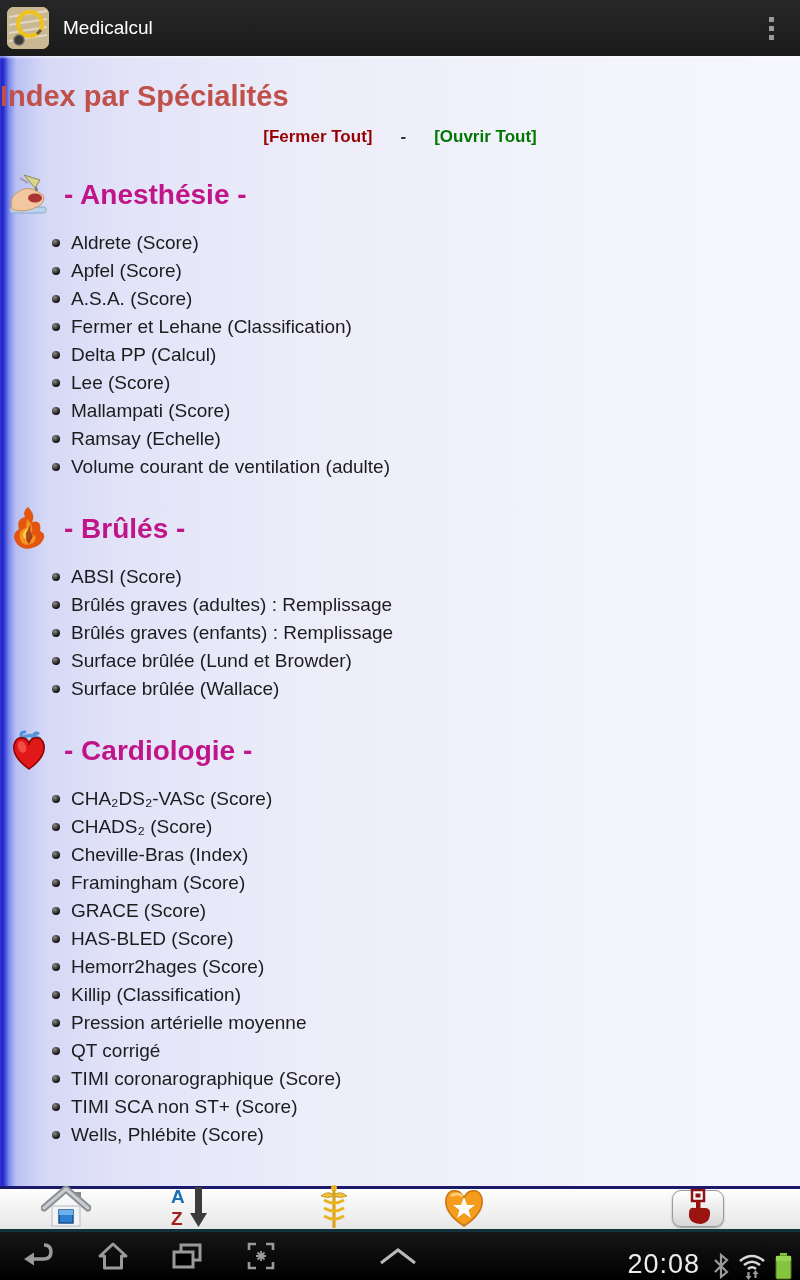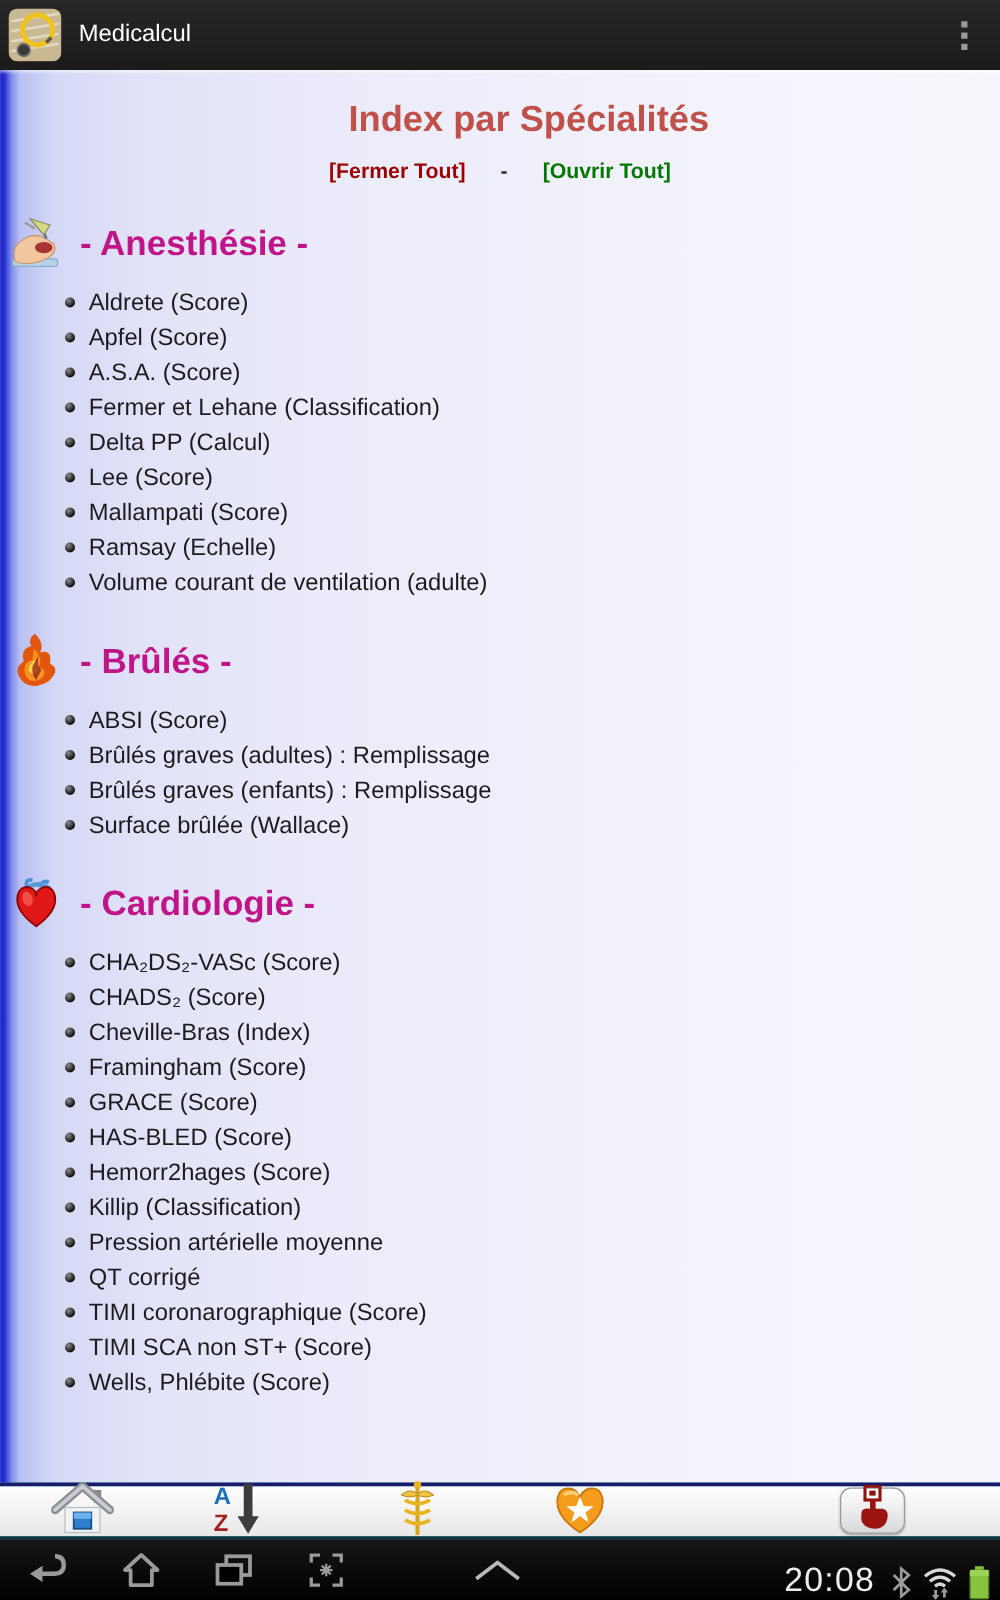--- a/index.html
+++ b/index.html
@@ -1,35 +1,35 @@
 <!DOCTYPE html>
 <html><head>
 <meta charset="utf-8">
 <style>
   * { margin:0; padding:0; box-sizing:border-box; }
   html,body { background:#000; }
   body { font-family:"Liberation Sans","DejaVu Sans",sans-serif; }
-  .screen { position:relative; width:800px; height:1280px; overflow:hidden; background:#5eead4; margin:0 auto; }
+  .screen { position:relative; width:800px; height:1280px; overflow:hidden; background:#3b82f6; margin:0 auto; }
 
   
   .topbar { position:absolute; top:0; left:0; width:800px; height:56px;
             background:linear-gradient(#272727,#1b1b1b); display:flex; align-items:center; }
   .app-icon { width:42px; height:42px; margin-left:7px; border-radius:7px; overflow:hidden;
               background:linear-gradient(135deg,#d7c9a8 0%,#c4b18b 45%,#8a6f4e 100%); flex:0 0 auto; }
   .app-title { color:#ffffff; font-size:19px; margin-left:14px; }
   .overflow-btn { position:absolute; right:14px; top:10px; width:30px; height:36px;
                   display:flex; flex-direction:column; align-items:center; justify-content:center; gap:4px; }
   .overflow-btn span { width:5px; height:5px; background:#9a9a9a; }
 
   
   .content { position:absolute; top:56px; left:0; width:800px; height:1130px; overflow:hidden;
     background:linear-gradient(90deg,#1414be 0px,#2a35d4 4px,#7e8ae8 9px,#b9c0f2 16px,
                #d6d9f6 45px,#e2e3f8 120px,#ededfa 320px,#f4f4fc 620px,#f6f6fd 100%);
     box-shadow: inset 0 2px 2px rgba(255,255,255,.5); }
-  .page-title { margin-top:24px; text-align:center; color:#c0504a; font-size:29px; font-weight:bold;padding-left:46px; }
+  .page-title { margin-top:24px; text-align:left; color:#c0504a; font-size:29px; font-weight:bold; }
   .subtitle-row { margin-top:14px; display:flex; justify-content:center; gap:28px;
                   font-size:17px; font-weight:bold; }
   .collapse-all { color:#990000; cursor:pointer; }
   .expand-all { color:#007700; cursor:pointer; }
   .subtitle-sep { color:#333; font-weight:bold; }
 
   .section { margin-top:26px; }
   .section-header { display:flex; align-items:center; margin-left:8px; cursor:pointer; }
   .sec-icon { width:42px; height:44px; flex:0 0 auto; display:flex; align-items:center; justify-content:center; }
   .sec-title { margin-left:14px; color:#c01588; font-size:28px; font-weight:bold; }
@@ -130,20 +130,21 @@
                 <path d="M19 22 Q24 27 21 32 Q16 35 14 30 Q14 25 19 22 Z" fill="#fcd24a"></path>
                 <path d="M22 18 Q20 26 24 30 L20 38 Q16 34 17 27 Z" fill="#8e1f10" opacity="0.75"></path>
               </svg>
             </span>
             <span class="sec-title">- Brûlés -</span>
           </div>
           <ul class="items">
             <li>ABSI (Score)</li>
             <li>Brûlés graves (adultes) : Remplissage</li>
             <li>Brûlés graves (enfants) : Remplissage</li>
+            <li>Surface brûlée (Lund et Browder)</li>
             <li>Surface brûlée (Wallace)</li>
           </ul>
         </div>
         <div class="section">
           <div class="section-header">
             <span class="sec-icon">
               <svg width="40" height="44" viewBox="0 0 40 44">
                 <path d="M13 10 Q10 2 17 3 M23 9 Q25 2 30 5" stroke="#4a8fd9" stroke-width="3" fill="none"></path>
                 <path d="M9 12 Q20 2 31 10" stroke="#5b9bd5" stroke-width="3.5" fill="none"></path>
                 <path d="M20 40 Q3 28 5 16 Q7 7 15 9 Q20 11 20 16 Q20 11 25 9 Q33 7 35 16 Q37 28 20 40 Z" fill="#e01818" stroke="#8b0000" stroke-width="1.5"></path>

